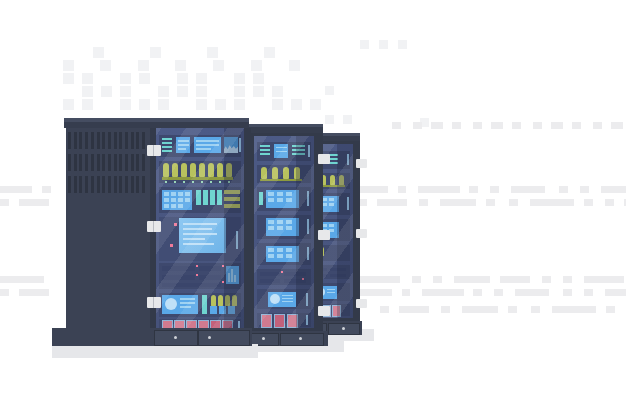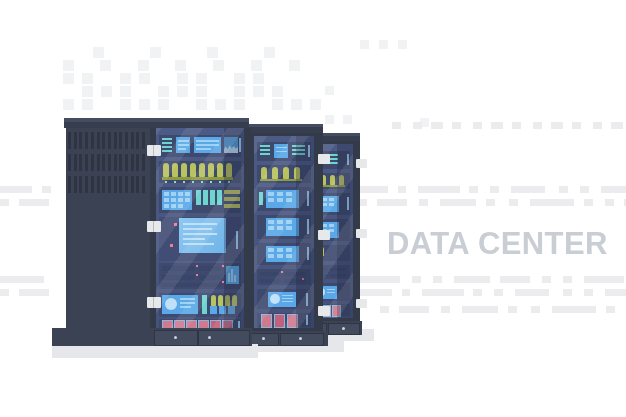--- a/index.html
+++ b/index.html
@@ -181,21 +181,20 @@
       <div class="dash" style="left: 473px; top: 122px; width: 9px;"></div>
       <div class="dash" style="left: 491px; top: 122px; width: 12px;"></div>
       <div class="dash" style="left: 512px; top: 122px; width: 9px;"></div>
       <div class="dash" style="left: 533px; top: 122px; width: 9px;"></div>
       <div class="dash" style="left: 551px; top: 122px; width: 12px;"></div>
       <div class="dash" style="left: 572px; top: 122px; width: 9px;"></div>
       <div class="dash" style="left: 593px; top: 122px; width: 9px;"></div>
       <div class="dash" style="left: 611px; top: 122px; width: 12px;"></div>
     </div>
 
-  <div id="wordmark">DATA CENTER</div>
 
   <div class="rack" style="left:300px;top:133px;width:72px;height:212px;">
     <div class="rack-shadow" style="left:-2px;top:196px;width:76px;height:12px;"></div>
 
     <div class="cap" style="left:0px;top:0px;width:60px;height:8px;"></div>
     <div class="cap-lite" style="left:0px;top:0px;width:60px;height:3px;"></div>
 
     <div class="frame" style="left:0px;top:8px;width:60px;height:180px;"></div>
 
     <div class="glass" style="left:5px;top:11px;width:48px;height:174px;">

